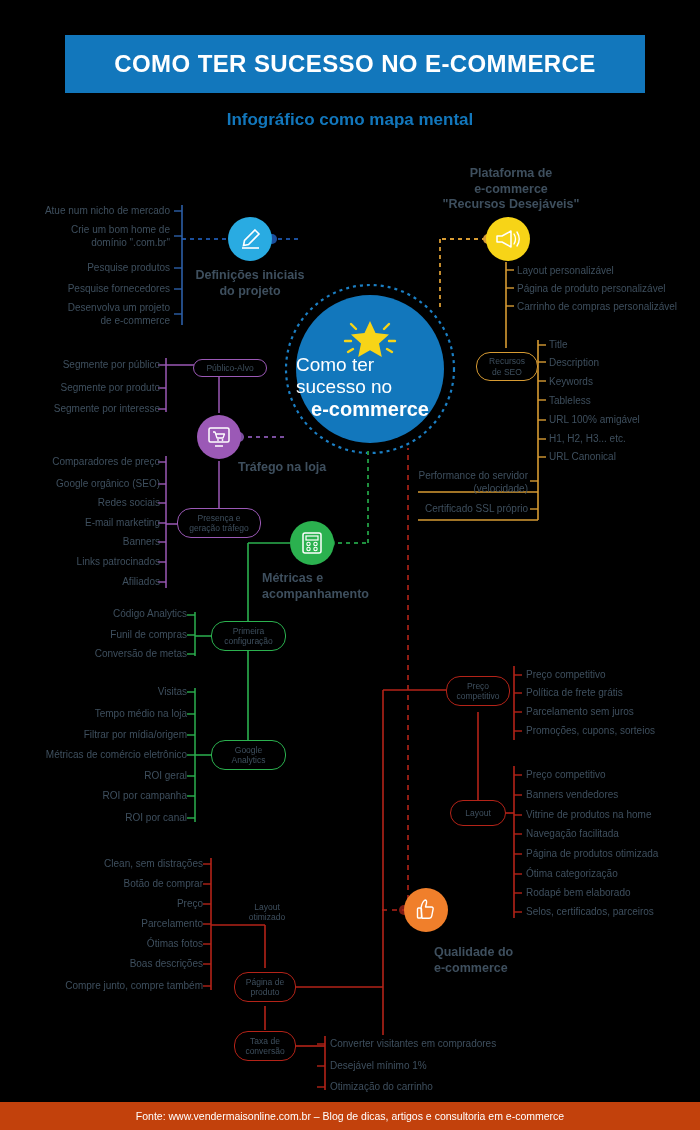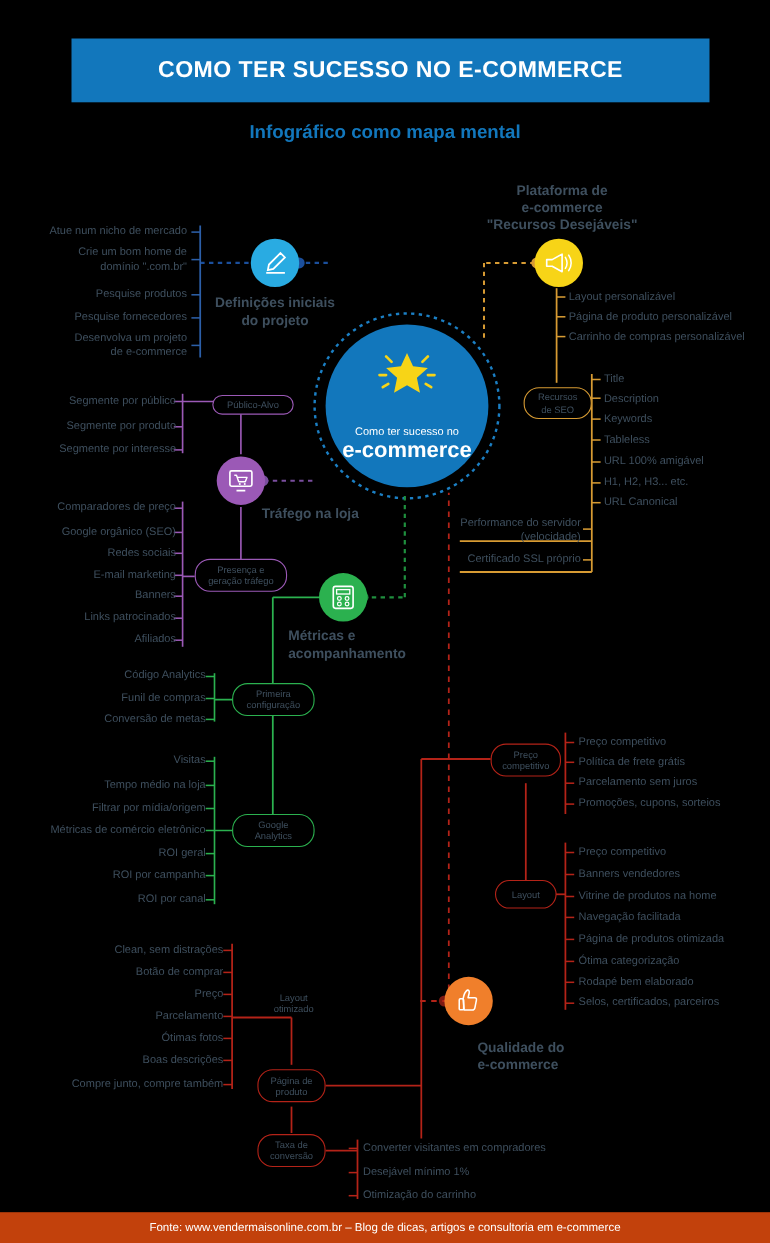--- a/index.html
+++ b/index.html
@@ -10,21 +10,21 @@
     font-family:"Liberation Sans", sans-serif;
     color:#3e4f5e;
   }
 
   
   .title-bar{
     position:absolute; left:65px; top:35px; width:580px; height:58px;
     background:#1277bc; display:flex; align-items:center; justify-content:center;
   }
   .title-bar span{
-    color:#fff; font-size:21px; font-weight:bold; letter-spacing:.4px;
+    color:#fff; font-size:24px; font-weight:bold; letter-spacing:.4px;
   }
   .subtitle{
     position:absolute; left:0; top:110px; width:700px; text-align:center;
     color:#1277bc; font-size:17px; font-weight:bold;
   }
 
   
   .footer-bar{
     position:absolute; left:0; bottom:0; width:700px; height:28px;
     background:#c2410c; display:flex; align-items:center; justify-content:center;
@@ -35,21 +35,21 @@
   svg.wires{ position:absolute; left:0; top:0; width:700px; height:1130px; }
 
   
   .hub{
     position:absolute; left:296px; top:295px; width:148px; height:148px;
     border-radius:50%; background:#1277bc;
     display:flex; flex-direction:column; align-items:center; justify-content:flex-end;
     padding-bottom:22px;
   }
   .hub .star{ position:absolute; top:20px; left:50%; transform:translateX(-50%); }
-  .hub .l1{ color:#fff; font-size:10px; line-height:1.15; }
+  .hub .l1{ color:#fff; font-size:19px; line-height:1.15; }
   .hub .l2{ color:#fff; font-size:20px; font-weight:bold; line-height:1.15; }
 
   
   .bubble{
     position:absolute; border-radius:50%;
     display:flex; align-items:center; justify-content:center;
   }
   .bub-blue   { background:#29abe2; }
   .bub-yellow { background:#f7d417; }
   .bub-purple { background:#9b59b6; }

